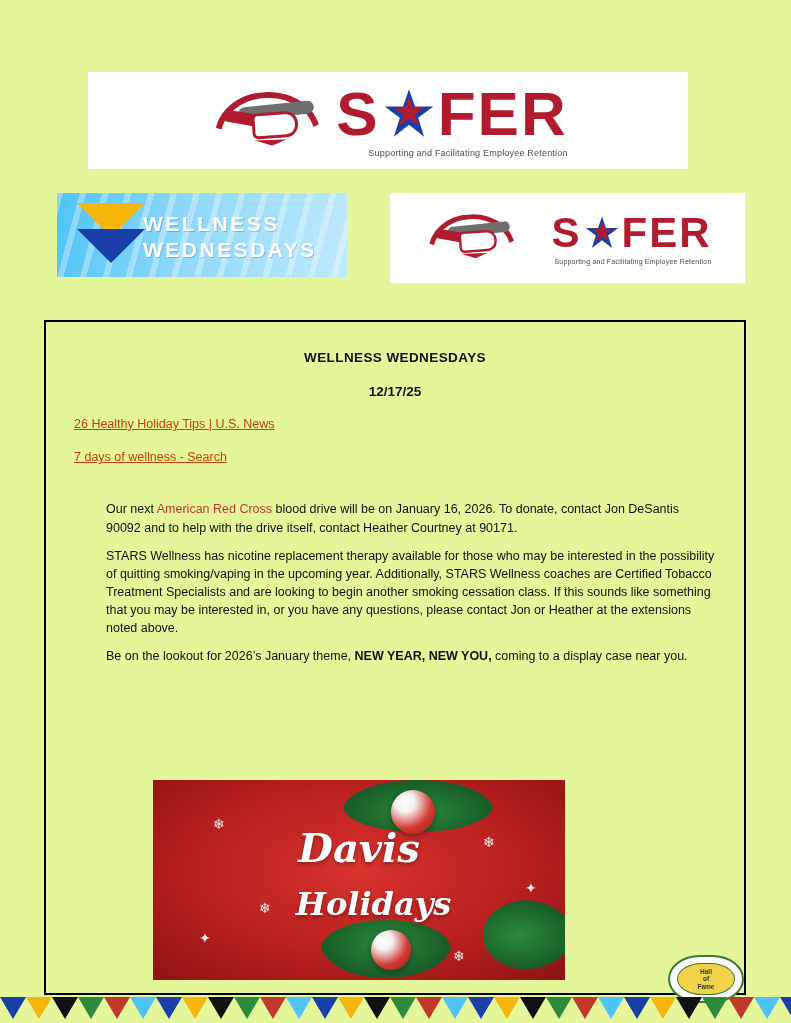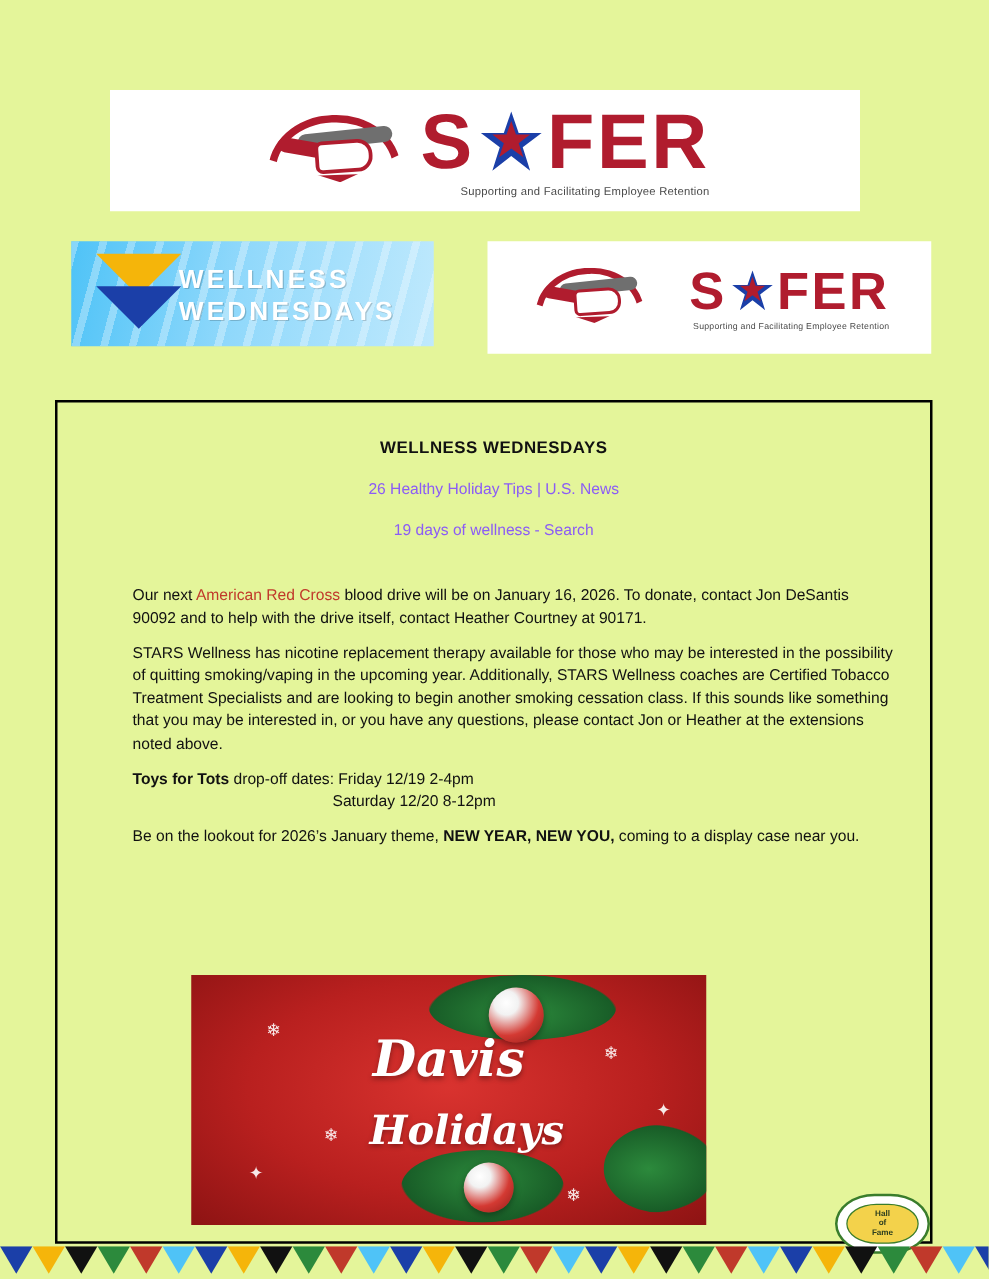--- a/index.html
+++ b/index.html
@@ -212,25 +212,25 @@
     margin-top: 14px;
   }
   .doc-intro {
     margin-top: 20px;
   }
   .link-list {
     margin-top: 14px;
   }
   .doc-link {
     display: block;
-    color: #8b5cf6;
+    color: #c2410c;
+    text-decoration: underline;
     margin-bottom: 15px;
     font-size: 12.5px;
     cursor: pointer;
-    text-align: center;
   }
   .para {
     margin-top: 8px;
     margin-bottom: 10px;
     margin-left: 32px;
   }
   .para.spaced-top { margin-top: 34px; }
   .red-link {
     color: #c0392b;
     text-decoration: none;
@@ -404,37 +404,34 @@
         <div class="safer-tag" style="font-size:7px;">Supporting and Facilitating Employee Retention</div>
       </div>
     </div>
   </div>
 </div>
 
 <div class="doc-box">
   <div class="doc-inner">
 
     <div class="doc-title">WELLNESS WEDNESDAYS</div>
+    <div class="doc-date">12/17/25</div>
 
 
     <div class="link-list">
       <a class="doc-link">26 Healthy Holiday Tips | U.S. News</a>
-      <a class="doc-link">19 days of wellness - Search</a>
+      <a class="doc-link">7 days of wellness - Search</a>
     </div>
 
     <div class="para spaced-top">
       <span>Our next </span><a class="red-link">American Red Cross</a><span> blood drive will be on January 16, 2026.  To donate, contact Jon DeSantis 90092 and to help with the drive itself, contact Heather Courtney at 90171.</span>
     </div>
 
     <div class="para">STARS Wellness has nicotine replacement therapy available for those who may be interested in the possibility of quitting smoking/vaping in the upcoming year.  Additionally, STARS Wellness coaches are Certified Tobacco Treatment Specialists and are looking to begin another smoking cessation class.  If this sounds like something that you may be interested in, or you have any questions, please contact Jon or Heather at the extensions noted above.</div>
 
-    <div class="para">
-      <span class="bold">Toys for Tots</span><span> drop-off dates:  Friday 12/19   2-4pm</span>
-      <div class="indent-line">Saturday 12/20  8-12pm</div>
-    </div>
 
     <div class="para">
       <span>Be on the lookout for 2026’s January theme, </span><span class="bold">NEW YEAR, NEW YOU,</span><span> coming to a display case near you.</span>
     </div>
 
   </div>
 </div>
 
 <div class="holiday-img">
   <div class="sprig s1"></div>

